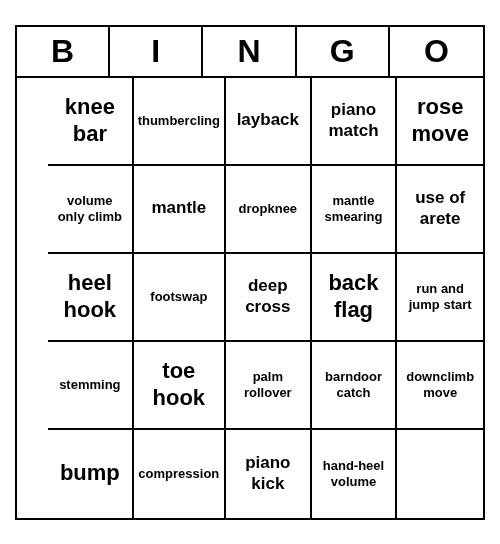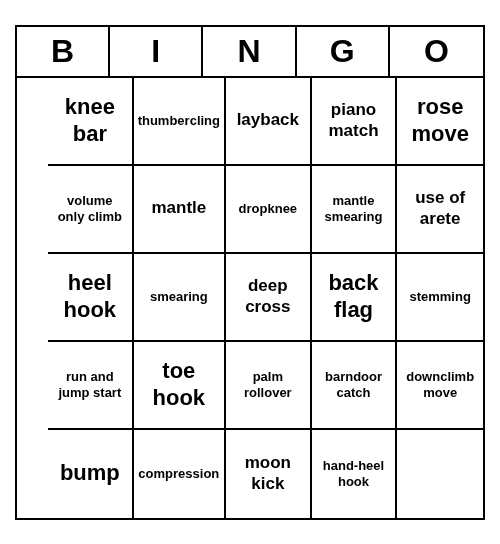--- a/index.html
+++ b/index.html
@@ -122,52 +122,52 @@
       <div class="bingo-cell">
         <span class="cell-text">mantle smearing</span>
       </div>
       <div class="bingo-cell">
         <span class="cell-text medium">use of arete</span>
       </div>
       <div class="bingo-cell">
         <span class="cell-text large">heel hook</span>
       </div>
       <div class="bingo-cell">
-        <span class="cell-text">smearing</span>
+        <span class="cell-text">footswap</span>
       </div>
       <div class="bingo-cell">
         <span class="cell-text medium">deep cross</span>
       </div>
       <div class="bingo-cell">
         <span class="cell-text large">back flag</span>
       </div>
       <div class="bingo-cell">
-        <span class="cell-text">stemming</span>
+        <span class="cell-text">run and jump start</span>
       </div>
       <div class="bingo-cell">
-        <span class="cell-text">run and jump start</span>
+        <span class="cell-text">stemming</span>
       </div>
       <div class="bingo-cell">
         <span class="cell-text large">toe hook</span>
       </div>
       <div class="bingo-cell">
         <span class="cell-text">palm rollover</span>
       </div>
       <div class="bingo-cell">
         <span class="cell-text">barndoor catch</span>
       </div>
       <div class="bingo-cell">
         <span class="cell-text">downclimb move</span>
       </div>
       <div class="bingo-cell">
         <span class="cell-text large">bump</span>
       </div>
       <div class="bingo-cell">
         <span class="cell-text">compression</span>
       </div>
       <div class="bingo-cell">
-        <span class="cell-text medium">moon kick</span>
+        <span class="cell-text medium">piano kick</span>
       </div>
       <div class="bingo-cell">
-        <span class="cell-text">hand-heel hook</span>
+        <span class="cell-text">hand-heel volume</span>
       </div>
     </div>
 </div>
 
 </body></html>

